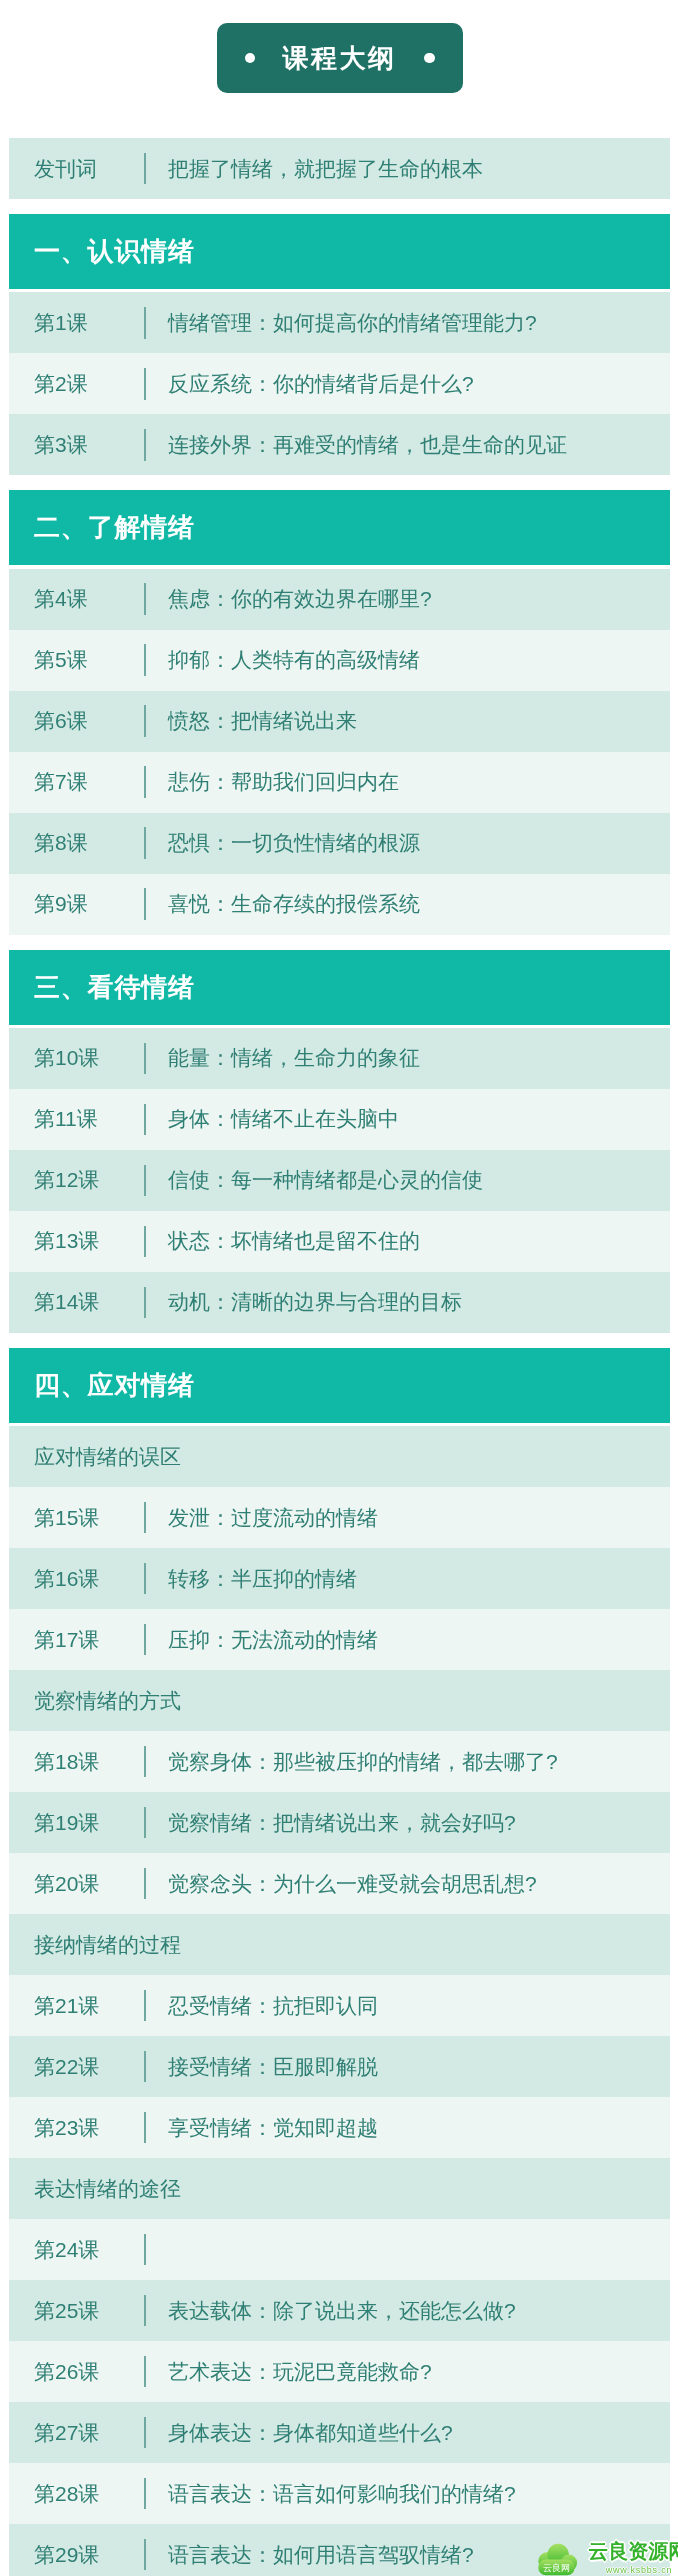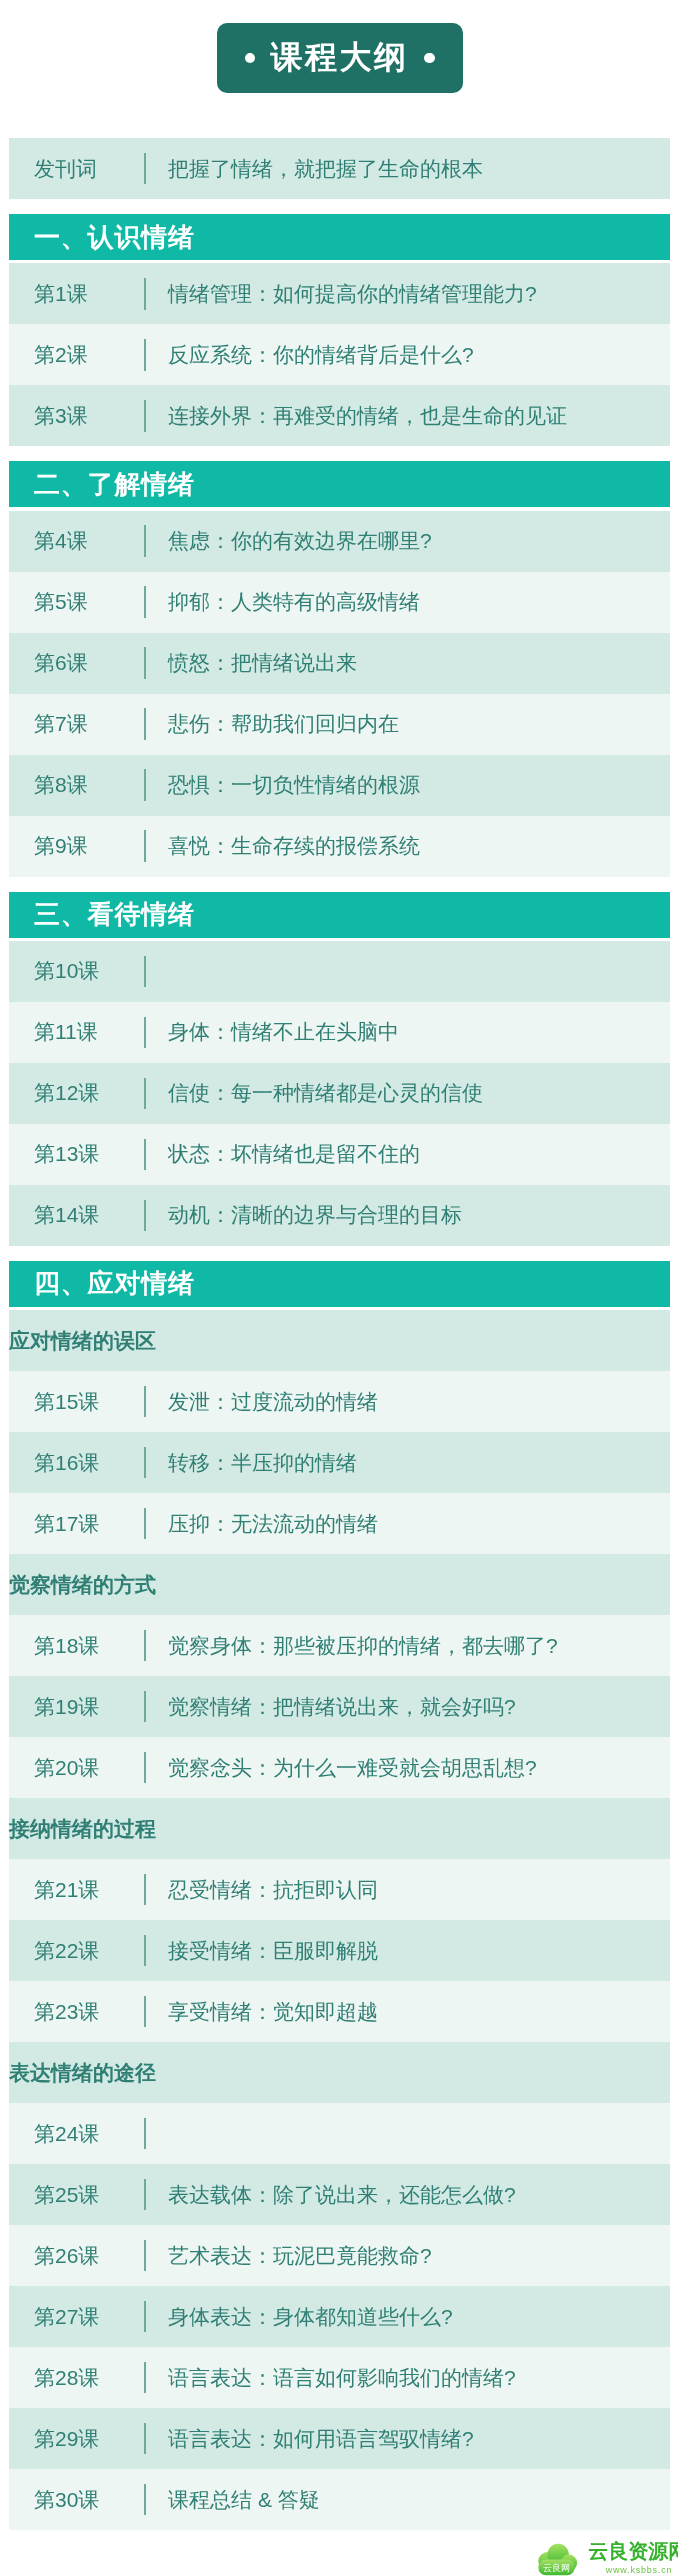--- a/index.html
+++ b/index.html
@@ -15,33 +15,33 @@
   html,body{margin:0;padding:0;}
   body{background:#ffffff;font-family:"Liberation Sans","DejaVu Sans",sans-serif;}
   .page{position:relative;width:679px;height:2576px;background:#ffffff;overflow:hidden;}
 
   
   .badge-wrap{display:flex;justify-content:center;padding-top:23px;}
   .badge{width:246px;height:70px;background:var(--badge-bg);border-radius:10px;
          display:flex;align-items:center;justify-content:space-between;
          padding:0 28px;box-sizing:border-box;}
   .badge .dot{width:10.8px;height:10.8px;border-radius:50%;background:#ffffff;flex:0 0 auto;}
-  .badge .label{color:#ffffff;font-size:32px;font-weight:bold;letter-spacing:2.5px;}
+  .badge .label{color:#ffffff;font-size:26px;font-weight:bold;letter-spacing:2.5px;}
 
   
   .list{padding:45px 9px 0 9px;}
   .row{height:61px;display:flex;align-items:center;font-size:21px;color:var(--text-teal);}
   .row.dark{background:var(--row-dark);}
   .row.light{background:var(--row-light);}
   .row .num{margin-left:25px;width:110px;flex:0 0 auto;}
   .row .bar{width:1.7px;height:31.5px;background:var(--divider);flex:0 0 auto;}
   .row .title{margin-left:22.4px;white-space:nowrap;}
-  .row .sub-title{white-space:nowrap;font-weight:bold;}
-
-  .section-header{height:46px;margin-top:15px;margin-bottom:3.3px;background:var(--accent);
+  .row .sub-title{margin-left:25px;white-space:nowrap;}
+
+  .section-header{height:75px;margin-top:15px;margin-bottom:3.3px;background:var(--accent);
                   display:flex;align-items:center;}
   .section-header .sec-label{color:#ffffff;font-size:26px;font-weight:bold;margin-left:25px;letter-spacing:0.8px;}
 
   
   .watermark{position:absolute;right:1.7px;bottom:0;width:143px;height:38px;}
   .wm-name{position:absolute;left:54px;top:0;font-size:20px;font-weight:bold;color:var(--wm-green);
            letter-spacing:0px;white-space:nowrap;
            text-shadow:-1.7px 0 0 #fff,1.7px 0 0 #fff,0 -1.7px 0 #fff,0 1.7px 0 #fff,
                        -0.8px -0.8px 0 #fff,0.8px 0.8px 0 #fff,-0.8px 0.8px 0 #fff,0.8px -0.8px 0 #fff;}
   .wm-url{position:absolute;right:5px;bottom:0.8px;font-size:9px;color:var(--wm-url);letter-spacing:0.8px;
@@ -117,20 +117,21 @@
         <span class="num">第9课</span>
         <span class="bar"></span>
         <span class="title">喜悦：生命存续的报偿系统</span>
       </div>
       <div class="section-header">
         <span class="sec-label">三、看待情绪</span>
       </div>
       <div class="row dark">
         <span class="num">第10课</span>
         <span class="bar"></span>
+        <span class="title">能量：情绪，生命力的象征</span>
       </div>
       <div class="row light">
         <span class="num">第11课</span>
         <span class="bar"></span>
         <span class="title">身体：情绪不止在头脑中</span>
       </div>
       <div class="row dark">
         <span class="num">第12课</span>
         <span class="bar"></span>
         <span class="title">信使：每一种情绪都是心灵的信使</span>

